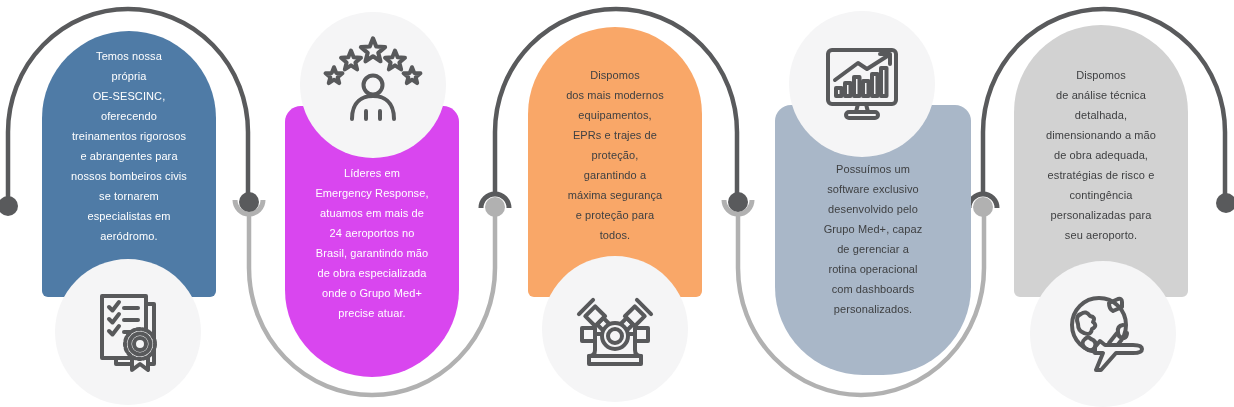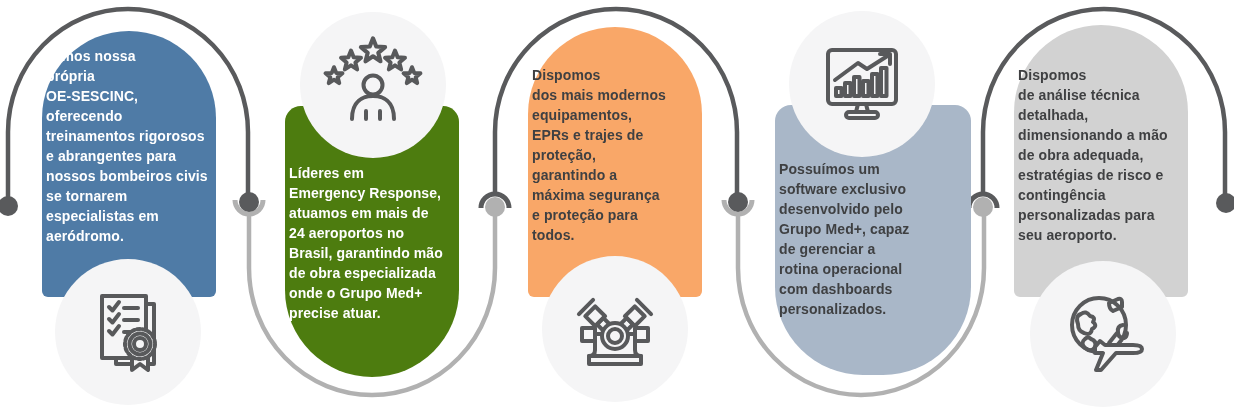--- a/index.html
+++ b/index.html
@@ -3,22 +3,22 @@
 <meta charset="utf-8">
 <style>
   html,body{margin:0;padding:0;background:#fff;}
   #infographic{
     position:relative;width:1234px;height:407px;background:#fff;
     overflow:hidden;font-family:"Liberation Sans","DejaVu Sans",sans-serif;
   }
   #connector-layer{position:absolute;left:0;top:0;z-index:0;}
   .card{position:absolute;z-index:1;box-sizing:border-box;}
   .card-text{
-    white-space:pre-line;font-weight:700;
-    font-size:14px;line-height:20px;letter-spacing:.1px;width:100%;
+    white-space:pre-line;text-align:center;font-weight:400;
+    font-size:11px;line-height:20px;letter-spacing:.1px;width:100%;
     padding:0 4px;box-sizing:border-box;
   }
   .card--1{left:42px;top:31px;width:174px;height:266px;border-radius:88px 88px 6px 6px;}
   .card--2{left:285px;top:106px;width:174px;height:271px;border-radius:16px 16px 88px 88px;}
   .card--3{left:528px;top:27px;width:174px;height:270px;border-radius:88px 88px 6px 6px;}
   .card--4{left:775px;top:105px;width:196px;height:270px;border-radius:16px 16px 88px 88px;}
   .card--5{left:1014px;top:25px;width:174px;height:272px;border-radius:88px 88px 6px 6px;}
   .card--1 .card-text{padding-top:15px;}
   .card--2 .card-text{padding-top:57px;}
   .card--3 .card-text{padding-top:38px;}
@@ -72,21 +72,21 @@
 OE-SESCINC,
 oferecendo
 treinamentos rigorosos
 e abrangentes para
 nossos bombeiros civis
 se tornarem
 especialistas em
 aeródromo.</div>
   </div>
 
-  <div class="card card--2" style="background-color: #4d7c0f;">
+  <div class="card card--2" style="background-color: #d946ef;">
     <div class="card-text" style="color: rgb(255, 255, 255);">Líderes em
 Emergency Response,
 atuamos em mais de
 24 aeroportos no
 Brasil, garantindo mão
 de obra especializada
 onde o Grupo Med+
 precise atuar.</div>
   </div>
 

